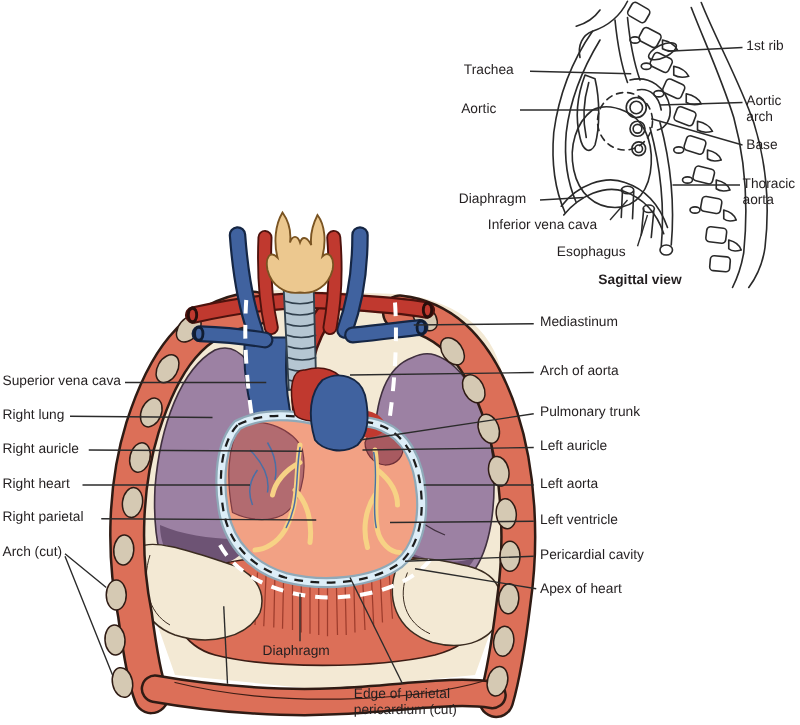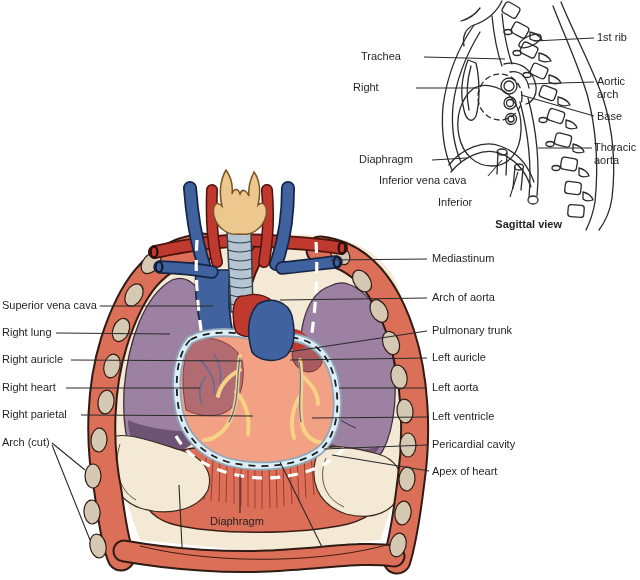--- a/index.html
+++ b/index.html
@@ -1,22 +1,22 @@
 <!DOCTYPE html>
 <html><head>
 <meta charset="utf-8">
 <style>
   html,body{margin:0;padding:0;background:#fff;}
   #stage{position:relative;width:640px;height:580px;background:#ffffff;overflow:hidden;
          font-family:"Liberation Sans",sans-serif;}
   #art{position:absolute;left:0;top:0;}
   .lbl{position:absolute;font-size:11px;line-height:13px;color:#231f20;white-space:nowrap;}
   .wrap{white-space:normal;}
-  .r{text-align:left;}
-  .caption{font-weight:bold;text-align:right;}
+  .r{text-align:center;}
+  .caption{font-weight:bold;text-align:center;}
 </style>
 </head>
 <body>
 
 <div id="stage">
 
 <svg id="art" width="640" height="580" viewBox="0 0 640 580">
 
   <g>
 
@@ -277,25 +277,26 @@
   <div class="lbl" style="left:432px;top:252px">Mediastinum</div>
   <div class="lbl" style="left:432px;top:291px">Arch of aorta</div>
   <div class="lbl" style="left:432px;top:324px">Pulmonary trunk</div>
   <div class="lbl" style="left:432px;top:351px">Left auricle</div>
   <div class="lbl" style="left:432px;top:381px">Left aorta</div>
   <div class="lbl" style="left:432px;top:410px">Left ventricle</div>
   <div class="lbl" style="left:432px;top:438px">Pericardial cavity</div>
   <div class="lbl" style="left:432px;top:465px">Apex of heart</div>
 
   <div class="lbl" style="left:210px;top:515px">Diaphragm</div>
+  <div class="lbl wrap" style="left:283px;top:549px;width:128px">Edge of parietal pericardium (cut)</div>
 
   <div class="lbl r" style="right:219px;top:50px;width:60px">Trachea</div>
-  <div class="lbl r" style="right:227px;top:81px;width:60px">Right</div>
+  <div class="lbl r" style="right:227px;top:81px;width:60px">Aortic</div>
   <div class="lbl r" style="right:211px;top:153px;width:70px">Diaphragm</div>
   <div class="lbl r" style="right:151px;top:174px;width:110px">Inferior vena cava</div>
-  <div class="lbl r" style="right:132px;top:196px;width:70px">Inferior</div>
+  <div class="lbl r" style="right:132px;top:196px;width:70px">Esophagus</div>
   <div class="lbl" style="left:597px;top:31px">1st rib</div>
   <div class="lbl wrap" style="left:597px;top:75px;width:42px">Aortic arch</div>
   <div class="lbl" style="left:597px;top:110px">Base</div>
   <div class="lbl wrap" style="left:594px;top:141px;width:52px">Thoracic aorta</div>
   <div class="lbl caption" style="left:462px;top:218px;width:100px">Sagittal view</div>
 
 </div>
 
 </body></html>

